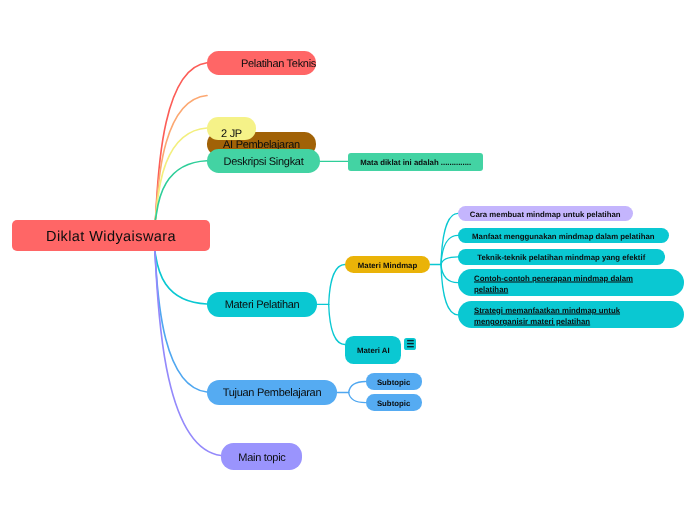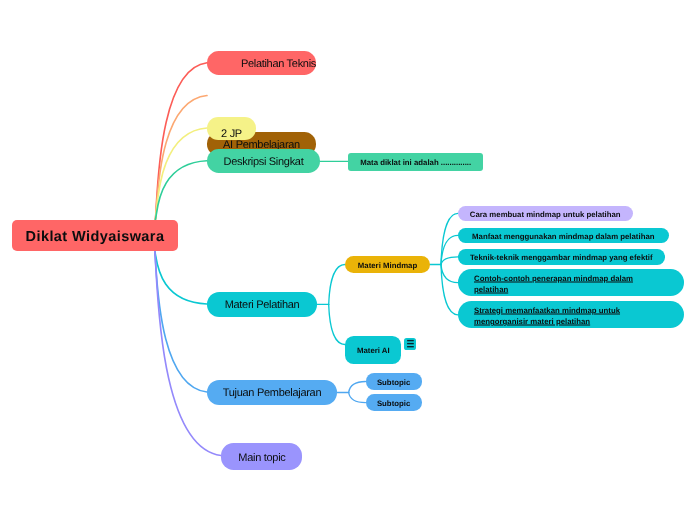--- a/index.html
+++ b/index.html
@@ -8,22 +8,22 @@
        -webkit-font-smoothing:antialiased;
        text-rendering:geometricPrecision;}
   #canvas{position:relative;width:696px;height:520px;background:#fff;}
   #links{position:absolute;left:0;top:0;width:696px;height:520px;pointer-events:none;}
   .node{position:absolute;box-sizing:border-box;color:#0b0d0e;
         display:flex;align-items:center;justify-content:center;
         white-space:nowrap;line-height:1.25;padding:0;}
   .node > span{display:block;}
 
   
-  #n-root{left:12px;top:220px;width:166px;height:31px;border-radius:5px;
-          font-size:14.5px;font-weight:bold;letter-spacing:0.42px;}
+  #n-root{left:12px;top:220px;width:198px;height:31px;border-radius:5px;
+          font-size:14.5px;font-weight:normal;letter-spacing:0.42px;}
   #n-root > span{transform:translateY(1.6px);}
 
   
   .lvl1{font-size:11px;letter-spacing:-0.3px;}
   .lvl1 > span{transform:translateY(1.5px);}
   #n-b0{left:207px;top:51px;width:109px;height:23.5px;border-radius:11.75px;justify-content:flex-end;}
   #n-b1{left:207px;top:84px;width:109px;height:23.5px;border-radius:11.75px;}
   #n-b2{left:207px;top:117px;width:49px;height:22.5px;border-radius:11.25px;align-items:flex-end;}
   #n-b3{left:207px;top:149px;width:113px;height:23.5px;border-radius:11.75px;}
   #n-b4{left:207px;top:292px;width:110px;height:24.5px;border-radius:12.25px;}
@@ -127,21 +127,21 @@
 
   <div class="node leaf" id="n-mm0" style="background: #c4b5fd;">
     <span>Cara membuat mindmap untuk pelatihan</span>
     </div>
 
   <div class="node leaf" id="n-mm1" style="background: rgb(10, 200, 210);">
     <span>Manfaat menggunakan mindmap dalam pelatihan</span>
     </div>
 
   <div class="node leaf" id="n-mm2" style="background: rgb(10, 200, 210);">
-    <span>Teknik-teknik menggambar mindmap yang efektif</span>
+    <span>Teknik-teknik pelatihan mindmap yang efektif</span>
     </div>
 
   <div class="node leaf wrapped" id="n-mm3" style="background: rgb(10, 200, 210);">
     <span>Contoh-contoh penerapan mindmap dalam pelatihan</span>
     </div>
 
   <div class="node leaf wrapped" id="n-mm4" style="background: rgb(10, 200, 210);">
     <span>Strategi memanfaatkan mindmap untuk mengorganisir materi pelatihan</span>
     </div>
 

